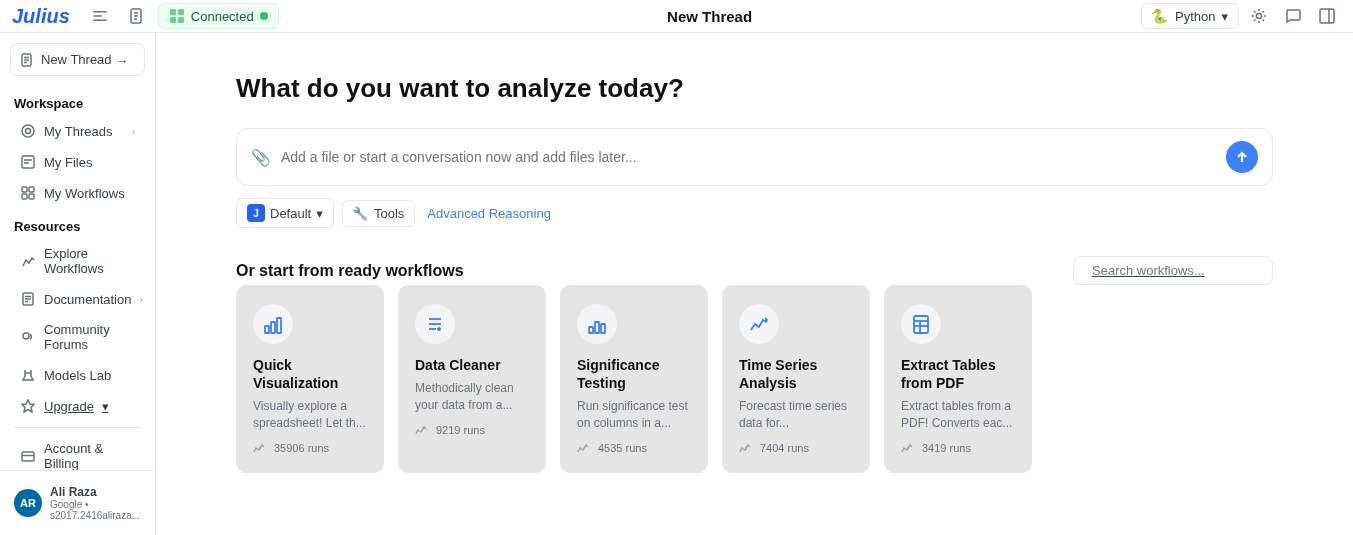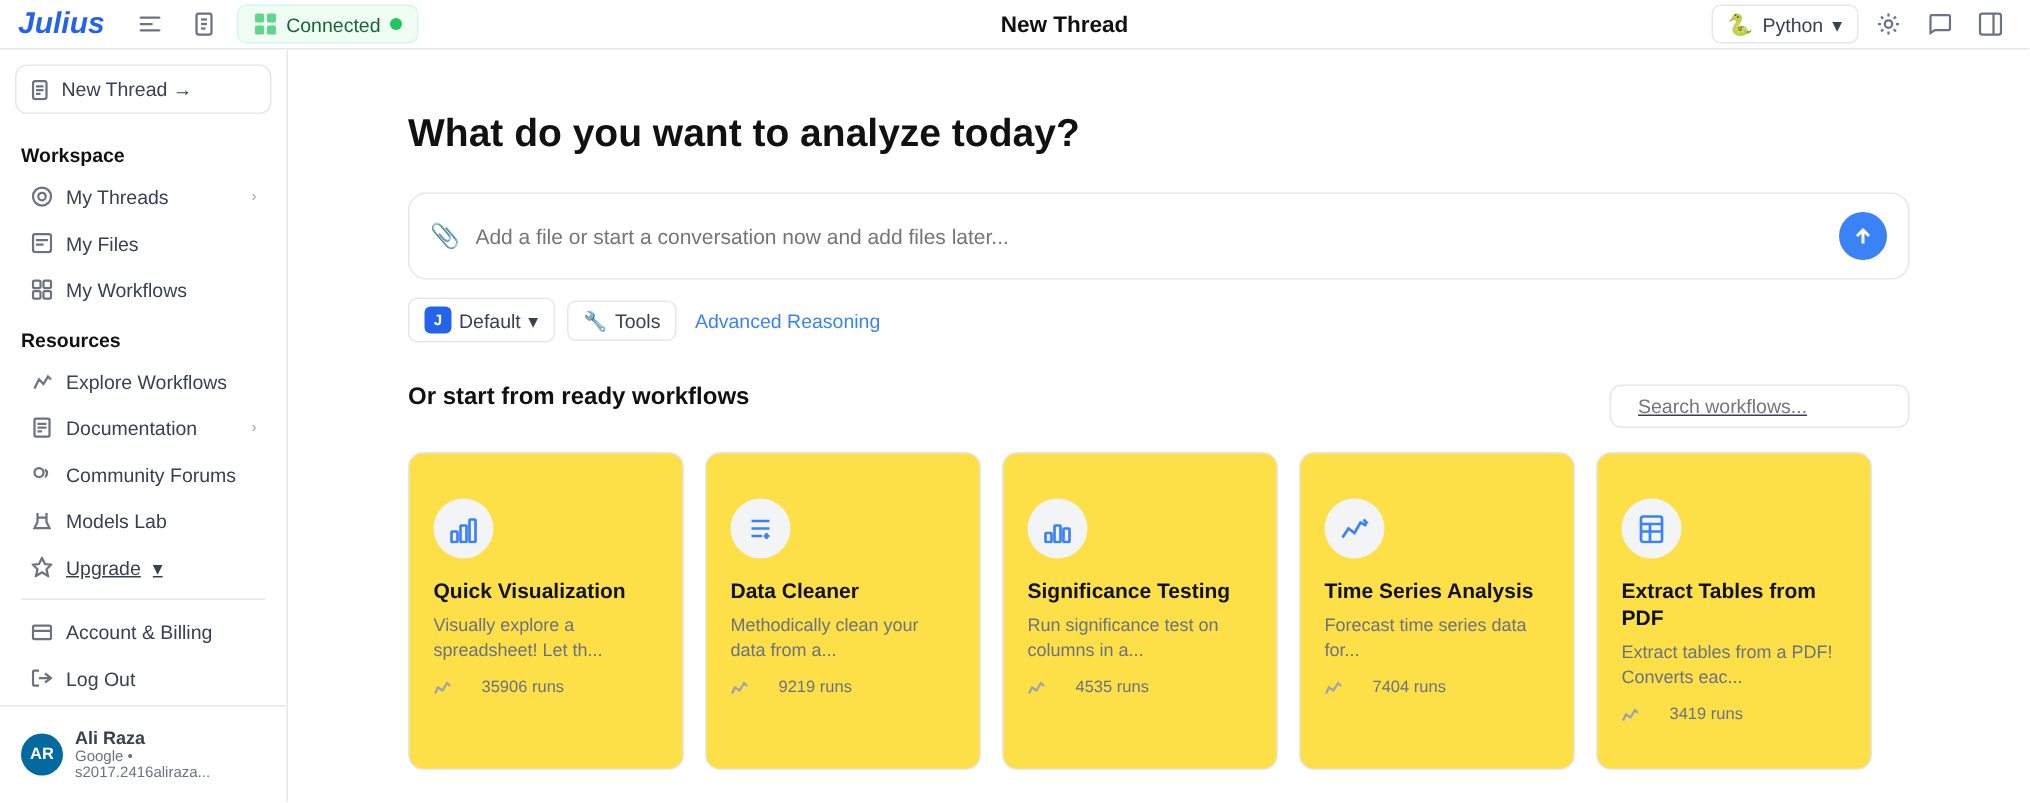--- a/index.html
+++ b/index.html
@@ -12,21 +12,21 @@
     .connected-badge { display: flex; align-items: center; gap: 6px; background: #f0fdf4; border: 1px solid #d1fae5; border-radius: 6px; padding: 4px 10px; font-size: 13px; color: #166534; font-weight: 500; }
     .connected-dot { width: 8px; height: 8px; background: #22c55e; border-radius: 50%; }
     .topbar-title { flex: 1; text-align: center; font-size: 15px; font-weight: 600; color: #111; }
     .topbar-right { display: flex; align-items: center; gap: 6px; }
     .python-badge { display: flex; align-items: center; gap: 6px; border: 1px solid #e5e7eb; border-radius: 6px; padding: 4px 10px; font-size: 13px; color: #374151; cursor: pointer; }
 
     
     .layout { display: flex; flex: 1; overflow: hidden; }
 
     
-    .sidebar { width: 192px; border-right: 1px solid #e5e7eb; display: flex; flex-direction: column; overflow-y: auto; flex-shrink: 0; }
+    .sidebar { width: 156px; border-right: 1px solid #e5e7eb; display: flex; flex-direction: column; overflow-y: auto; flex-shrink: 0; }
     .sidebar-new-thread { display: flex; align-items: center; gap: 6px; margin: 10px 10px 6px; padding: 8px 10px; border: 1px solid #e5e7eb; border-radius: 8px; font-size: 13px; color: #374151; cursor: pointer; background: #fff; }
     .sidebar-scrollable { flex: 1; overflow-y: auto; padding: 4px 0; }
     .sidebar-section-header { font-size: 13px; font-weight: 600; color: #111; padding: 10px 14px 4px; }
     .sidebar-item { display: flex; align-items: center; gap: 8px; padding: 7px 14px; font-size: 13px; color: #374151; cursor: pointer; border-radius: 6px; margin: 1px 6px; }
     .sidebar-item .chevron { margin-left: auto; color: #9ca3af; font-size: 10px; }
     .sidebar-icon { width: 16px; height: 16px; display: flex; align-items: center; justify-content: center; color: #6b7280; flex-shrink: 0; }
     .sidebar-divider { height: 1px; background: #e5e7eb; margin: 6px 14px; }
     .sidebar-bottom { border-top: 1px solid #e5e7eb; padding: 8px 10px; }
     .sidebar-account { display: flex; align-items: center; gap: 8px; padding: 6px 4px; font-size: 13px; color: #374151; cursor: pointer; }
     .avatar { width: 28px; height: 28px; border-radius: 50%; background: #0369a1; display: flex; align-items: center; justify-content: center; color: #fff; font-size: 11px; font-weight: 600; flex-shrink: 0; }
@@ -46,32 +46,32 @@
     .input-send { width: 32px; height: 32px; border-radius: 50%; background: #3b82f6; border: none; cursor: pointer; display: flex; align-items: center; justify-content: center; color: white; font-size: 14px; }
 
     
     .toolbar-row { display: flex; align-items: center; gap: 8px; margin-bottom: 28px; }
     .toolbar-btn { display: flex; align-items: center; gap: 5px; padding: 5px 10px; border: 1px solid #e5e7eb; border-radius: 6px; font-size: 13px; color: #374151; cursor: pointer; background: #fff; }
     .toolbar-btn .j-badge { width: 18px; height: 18px; background: #2563eb; border-radius: 4px; color: #fff; font-size: 10px; font-weight: 700; display: flex; align-items: center; justify-content: center; }
     .toolbar-tools { display: flex; align-items: center; gap: 5px; padding: 5px 10px; border: 1px solid #e5e7eb; border-radius: 6px; font-size: 13px; color: #374151; cursor: pointer; background: #fff; }
     .toolbar-advanced { font-size: 13px; color: #3b82f6; padding: 5px 4px; cursor: pointer; }
 
     
-    .workflows-header { display: flex; align-items: flex-start; justify-content: space-between; margin-bottom: 16px; }
+    .workflows-header { display: flex; align-items: center; justify-content: space-between; }
     .workflows-title { font-size: 16px; font-weight: 600; color: #111; }
     .search-workflows { display: flex; align-items: center; gap: 6px; border: 1px solid #e5e7eb; border-radius: 8px; padding: 6px 12px; font-size: 13px; color: #9ca3af; background: #fff; width: 200px; }
     .search-workflows input { border: none; outline: none; font-size: 13px; color: #374151; background: transparent; flex: 1; text-decoration: underline; }
 
     
     .workflow-cards { display: flex; gap: 14px; }
-    .workflow-card { border: 1px solid #e5e7eb; border-radius: 10px; padding: 30px 16px; width: 184px; flex-shrink: 0; cursor: pointer; background: #fde047; }
+    .workflow-card { border: 1px solid #e5e7eb; border-radius: 10px; padding: 18px 16px; width: 148px; flex-shrink: 0; cursor: pointer; background: #e5e5e5; }
     .wf-icon { width: 40px; height: 40px; border-radius: 50%; background: #f3f4f6; display: flex; align-items: center; justify-content: center; margin-bottom: 12px; }
     .wf-title { font-size: 14px; font-weight: 600; color: #111; margin-bottom: 6px; line-height: 1.3; }
     .wf-desc { font-size: 12px; color: #6b7280; line-height: 1.4; margin-bottom: 10px; }
-    .wf-runs { display: flex; align-items: center; gap: 20px; font-size: 11px; color: #6b7280; }
+    .wf-runs { display: flex; align-items: center; gap: 9px; font-size: 11px; color: #6b7280; }
   </style>
 </head>
 <body>
 
 <div class="topbar">
   <span class="logo">Julius</span>
   <button class="topbar-icon-btn">
     <svg width="16" height="16" viewBox="0 0 16 16" fill="currentColor">
       <rect x="1" y="3" width="14" height="1.5" rx="1"></rect>
       <rect x="1" y="7.25" width="9" height="1.5" rx="1"></rect>

